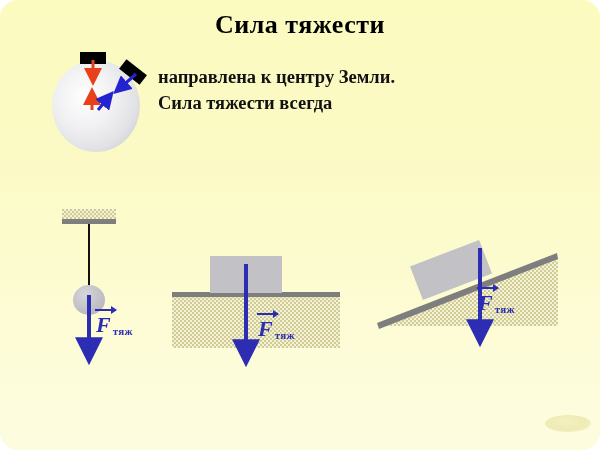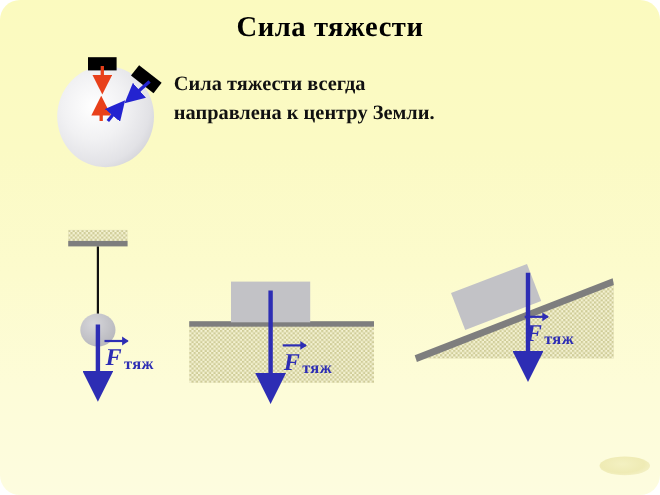--- a/index.html
+++ b/index.html
@@ -95,21 +95,21 @@
   .flabel .fch::before {
     content: "";
     position: absolute;
     right: -6px;
     top: -8px;
     border-top: 4px solid transparent;
     border-bottom: 4px solid transparent;
     border-left: 6px solid #2d2db4;
   }
   .flabel .sub {
-    font-size: 15px;
+    font-size: 11px;
     font-weight: bold;
     vertical-align: baseline;
     position: relative;
     top: 3px;
     left: 2px;
     letter-spacing: 0.3px;
   }
 
   #lbl-pendulum { left: 96px;  top: 314px; }
   #lbl-ground   { left: 258px; top: 318px; }
@@ -158,22 +158,22 @@
 
     <line x1="49" y1="16" x2="49" y2="33" stroke="#E8401A" stroke-width="3" marker-end="url(#redHead)"></line>
 
     <line x1="92" y1="30" x2="76" y2="44" stroke="#2323D0" stroke-width="3" marker-end="url(#blueHead)"></line>
 
     <line x1="48" y1="66" x2="48" y2="52" stroke="#E8401A" stroke-width="3" marker-end="url(#redHead)"></line>
     <line x1="54" y1="66" x2="64" y2="54" stroke="#2323D0" stroke-width="3" marker-end="url(#blueHead)"></line>
   </svg>
 
   <div class="statement">
+    <span class="ln">направлена к центру Земли.</span>
     <span class="ln">Сила тяжести всегда</span>
-    <span class="ln">направлена к центру Земли.</span>
   </div>
 
   <svg class="diagram" id="fig-pendulum" viewBox="0 0 170 175">
     <defs>
       <pattern id="hatchA" width="4" height="4" patternUnits="userSpaceOnUse">
         <rect width="4" height="4" fill="#f4f2d2"></rect>
         <rect width="2" height="2" fill="#cfcc98"></rect>
         <rect x="2" y="2" width="2" height="2" fill="#cfcc98"></rect>
       </pattern>
       <radialGradient id="ballGrad" cx="38%" cy="32%" r="75%">

